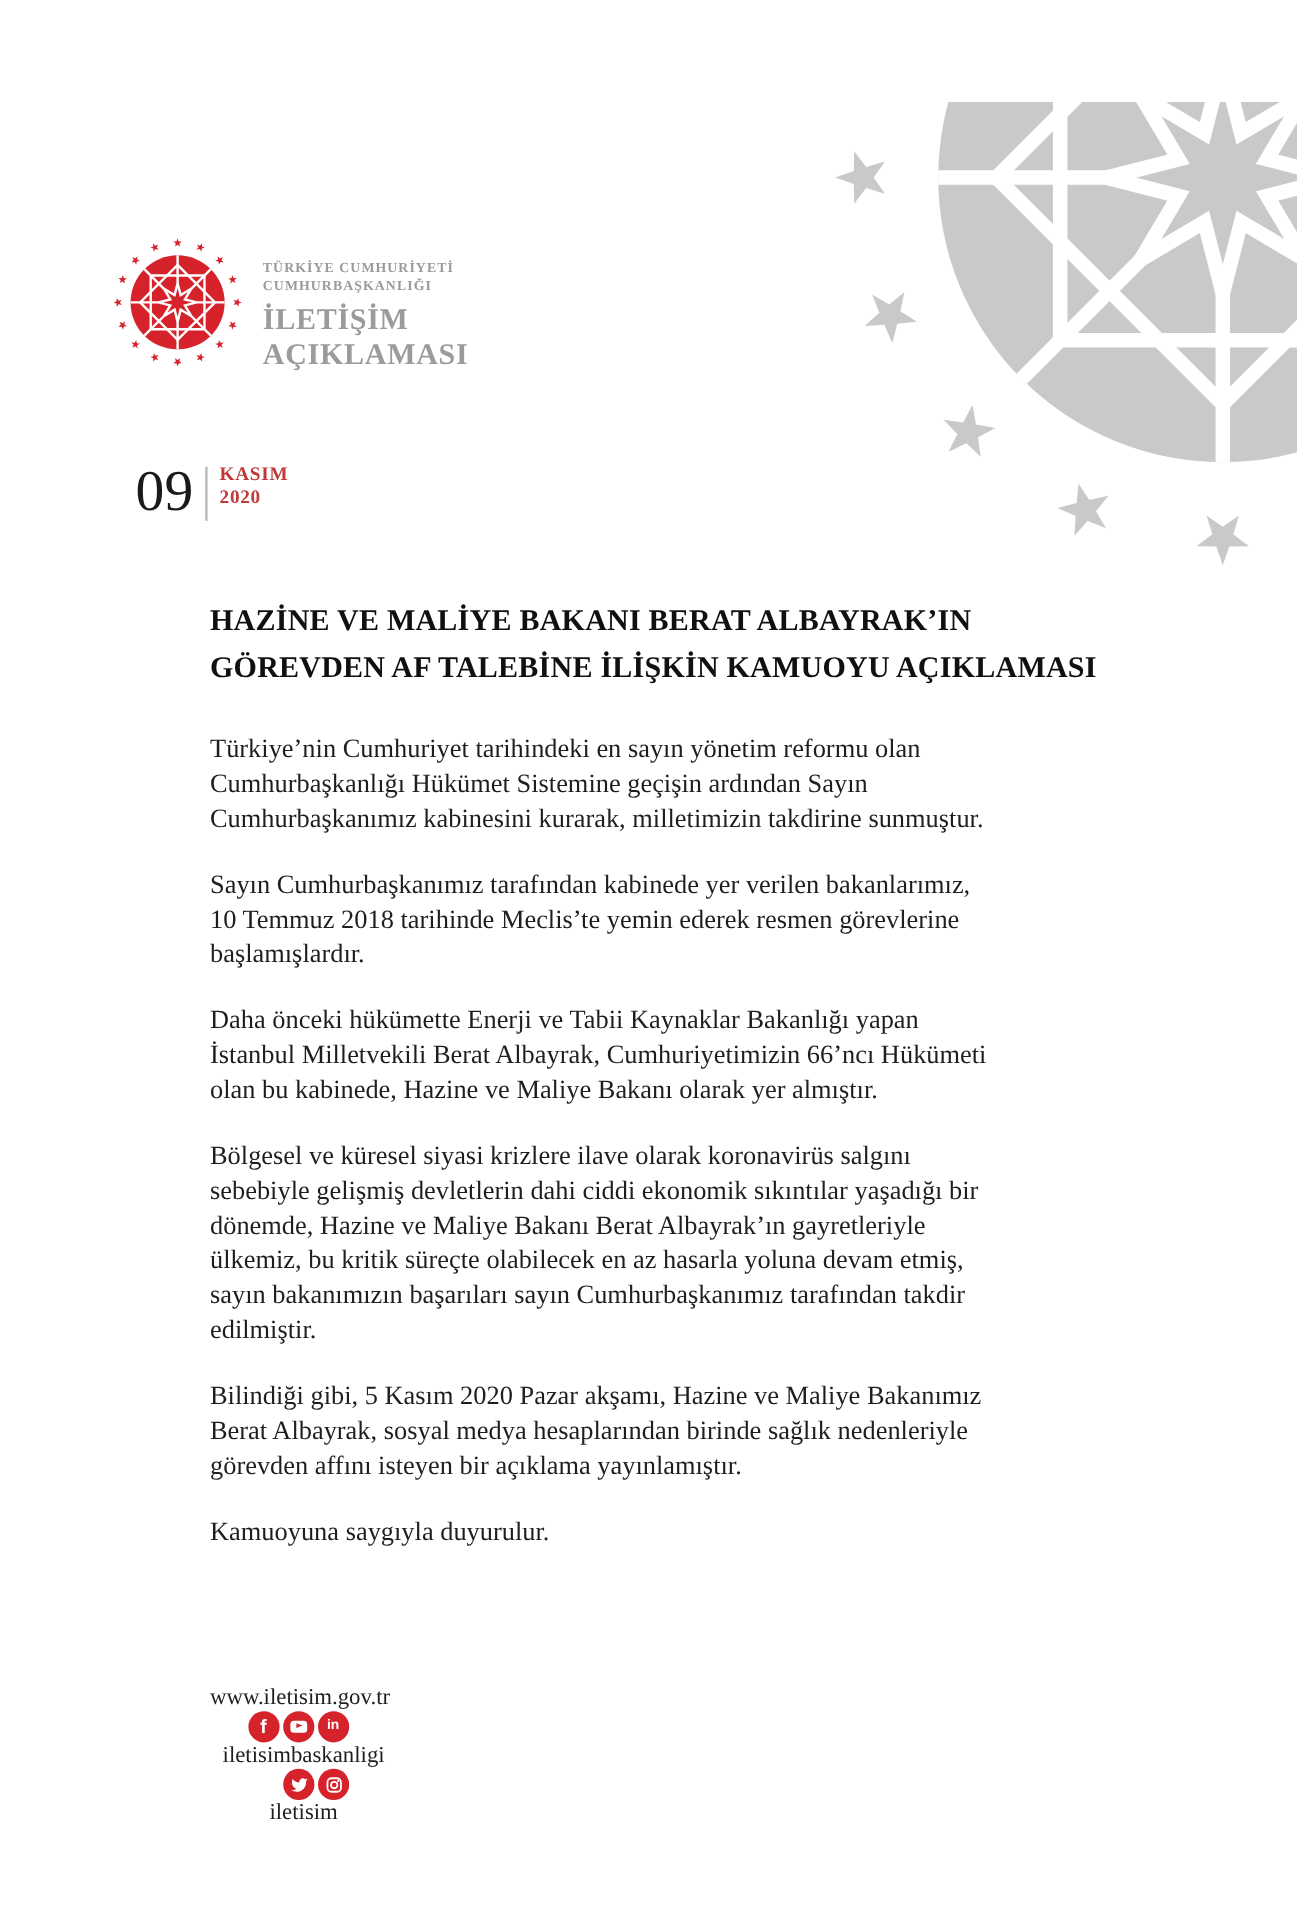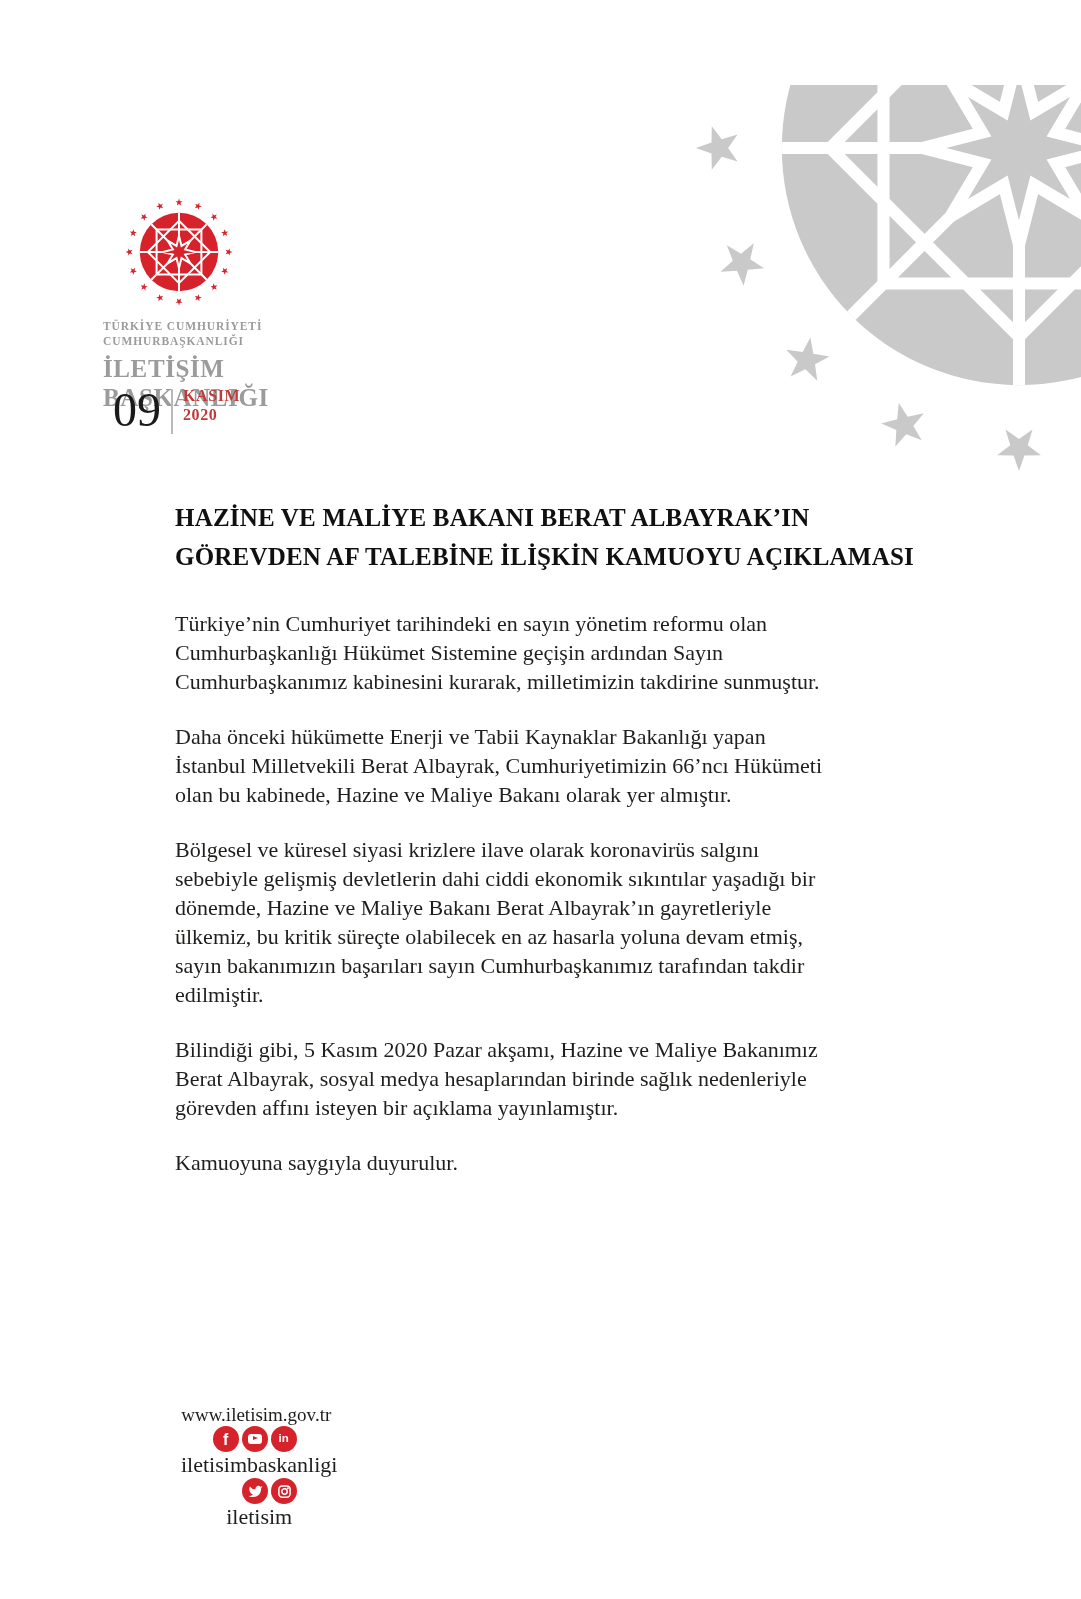--- a/index.html
+++ b/index.html
@@ -6,21 +6,21 @@
   body{
     width:1081px;height:1599px;background:#ffffff;position:relative;overflow:hidden;
     font-family:"Liberation Serif", serif;
   }
   .page{position:absolute;inset:0;}
 
   
   .watermark{position:absolute;top:85px;right:0;width:400px;height:400px;display:block;}
 
   
-  .logo{position:absolute;left:90px;top:194px;display:flex;align-items:center;flex-direction:column;}
+  .logo{position:absolute;left:90px;top:194px;display:flex;align-items:flex-end;}
   .logo-emblem{width:116px;height:116px;display:block;}
   .logo-text{margin-left:13px;padding-top:9px;color:#9b9b9b;}
   .logo-small{font-size:11.5px;font-weight:bold;letter-spacing:0.9px;line-height:15px;}
   .logo-big{font-size:25px;font-weight:bold;letter-spacing:0.6px;line-height:29px;}
   .logo-big.first{margin-top:5px;}
 
   
   .date{position:absolute;left:113px;top:386px;display:flex;align-items:stretch;height:50px;}
   .date-day{font-size:48px;line-height:48px;color:#1a1a1a;}
   .date-bar{width:2px;background:#b9b9b9;margin:3px 10px 2px 10px;}
@@ -38,21 +38,21 @@
   .site{font-size:19px;color:#1e1e1c;}
   .fdivider{width:2px;height:25px;background:#e2b3ae;margin:0 18px;}
   .icon-row{display:flex;align-items:center;}
   .icon-circle{width:26px;height:26px;border-radius:50%;background:#d6232b;
                display:flex;align-items:center;justify-content:center;margin-right:3px;color:#fff;flex:0 0 auto;}
   .fb-f{font-family:"Liberation Sans",sans-serif;font-weight:bold;font-size:16px;line-height:1;margin-top:2px;}
   .li-in{font-family:"Liberation Sans",sans-serif;font-weight:bold;font-size:11.5px;line-height:1;}
   .yt-body{width:14px;height:10px;background:#fff;border-radius:3px;position:relative;}
   .yt-tri{position:absolute;left:5px;top:2.2px;width:0;height:0;
           border-left:5px solid #d6232b;border-top:2.8px solid transparent;border-bottom:2.8px solid transparent;}
-  .handle{font-size:22px;color:#1e1e1c;margin-left:6px;}
+  .handle{font-size:19px;color:#1e1e1c;margin-left:6px;}
   .group2{margin-left:30px;}
 </style>
 </head>
 <body>
 
 <svg width="0" height="0" style="position:absolute" aria-hidden="true">
   <defs>
     <path id="star5" d="M0,-10 L2.351,-3.236 L9.511,-3.09 L3.804,1.236 L5.878,8.09 L0,4 L-5.878,8.09 L-3.804,1.236 L-9.511,-3.09 L-2.351,-3.236 Z"></path>
     <g id="emblem">
       <circle r="98" fill="currentColor"></circle>
@@ -94,39 +94,42 @@
   </svg>
 
   <div class="logo">
     <svg class="logo-emblem" viewBox="-145 -145 290 290">
       <use href="#full-emblem" style="color:#d6232b"></use>
     </svg>
     <div class="logo-text">
       <div class="logo-small">TÜRKİYE CUMHURİYETİ</div>
       <div class="logo-small">CUMHURBAŞKANLIĞI</div>
       <div class="logo-big first">İLETİŞİM</div>
-      <div class="logo-big">BAŞKANLIĞI</div>
+      <div class="logo-big">AÇIKLAMASI</div>
     </div>
   </div>
 
   <div class="date">
     <div class="date-day">09</div>
     <div class="date-bar"></div>
     <div class="date-my">
       <div>KASIM</div>
       <div>2020</div>
     </div>
   </div>
 
   <div class="content">
     <h1 class="doc-title">HAZİNE VE MALİYE BAKANI BERAT ALBAYRAK’IN
 GÖREVDEN AF TALEBİNE İLİŞKİN KAMUOYU AÇIKLAMASI</h1>
     <p class="para">Türkiye’nin Cumhuriyet tarihindeki en sayın yönetim reformu olan
 Cumhurbaşkanlığı Hükümet Sistemine geçişin ardından Sayın
 Cumhurbaşkanımız kabinesini kurarak, milletimizin takdirine sunmuştur.</p>
+    <p class="para">Sayın Cumhurbaşkanımız tarafından kabinede yer verilen bakanlarımız,
+10 Temmuz 2018 tarihinde Meclis’te yemin ederek resmen görevlerine
+başlamışlardır.</p>
     <p class="para">Daha önceki hükümette Enerji ve Tabii Kaynaklar Bakanlığı yapan
 İstanbul Milletvekili Berat Albayrak, Cumhuriyetimizin 66’ncı Hükümeti
 olan bu kabinede, Hazine ve Maliye Bakanı olarak yer almıştır.</p>
     <p class="para">Bölgesel ve küresel siyasi krizlere ilave olarak koronavirüs salgını
 sebebiyle gelişmiş devletlerin dahi ciddi ekonomik sıkıntılar yaşadığı bir
 dönemde, Hazine ve Maliye Bakanı Berat Albayrak’ın gayretleriyle
 ülkemiz, bu kritik süreçte olabilecek en az hasarla yoluna devam etmiş,
 sayın bakanımızın başarıları sayın Cumhurbaşkanımız tarafından takdir
 edilmiştir.</p>
     <p class="para">Bilindiği gibi, 5 Kasım 2020 Pazar akşamı, Hazine ve Maliye Bakanımız

